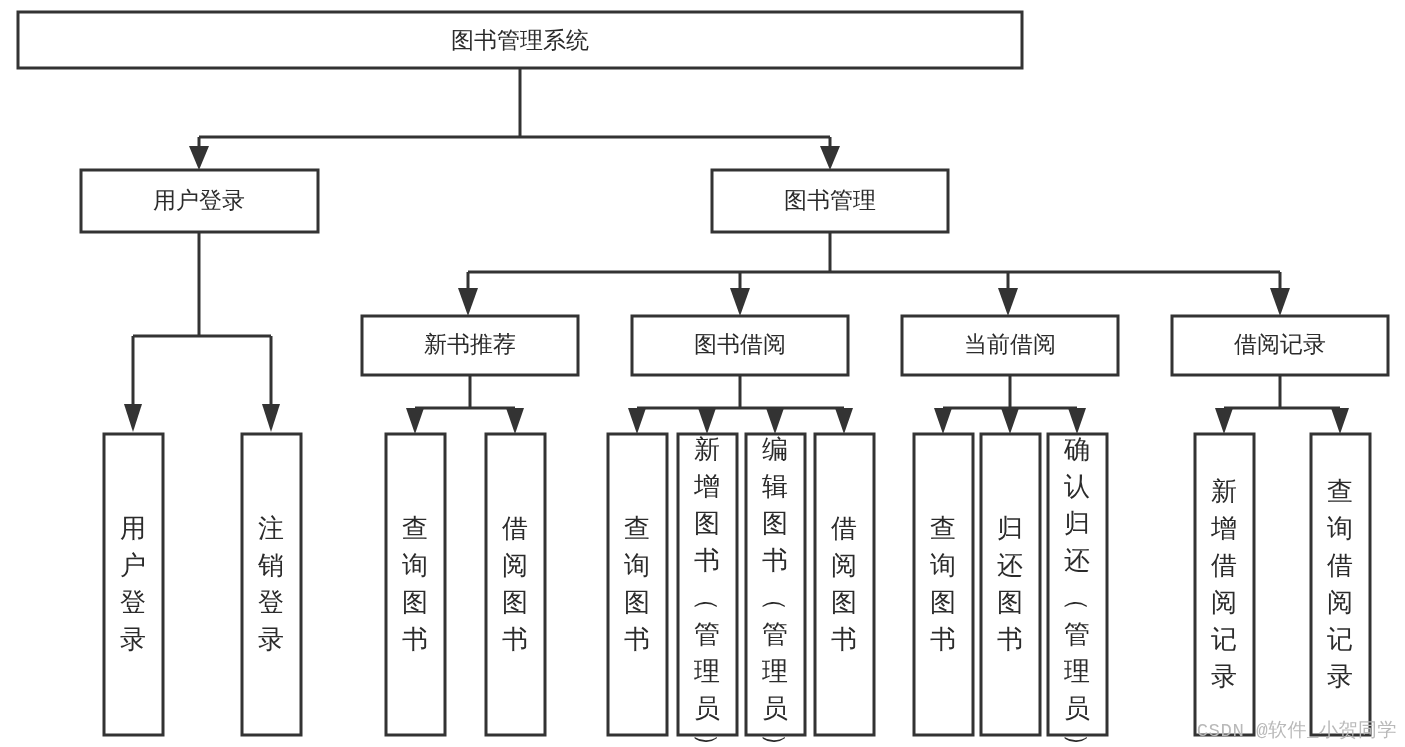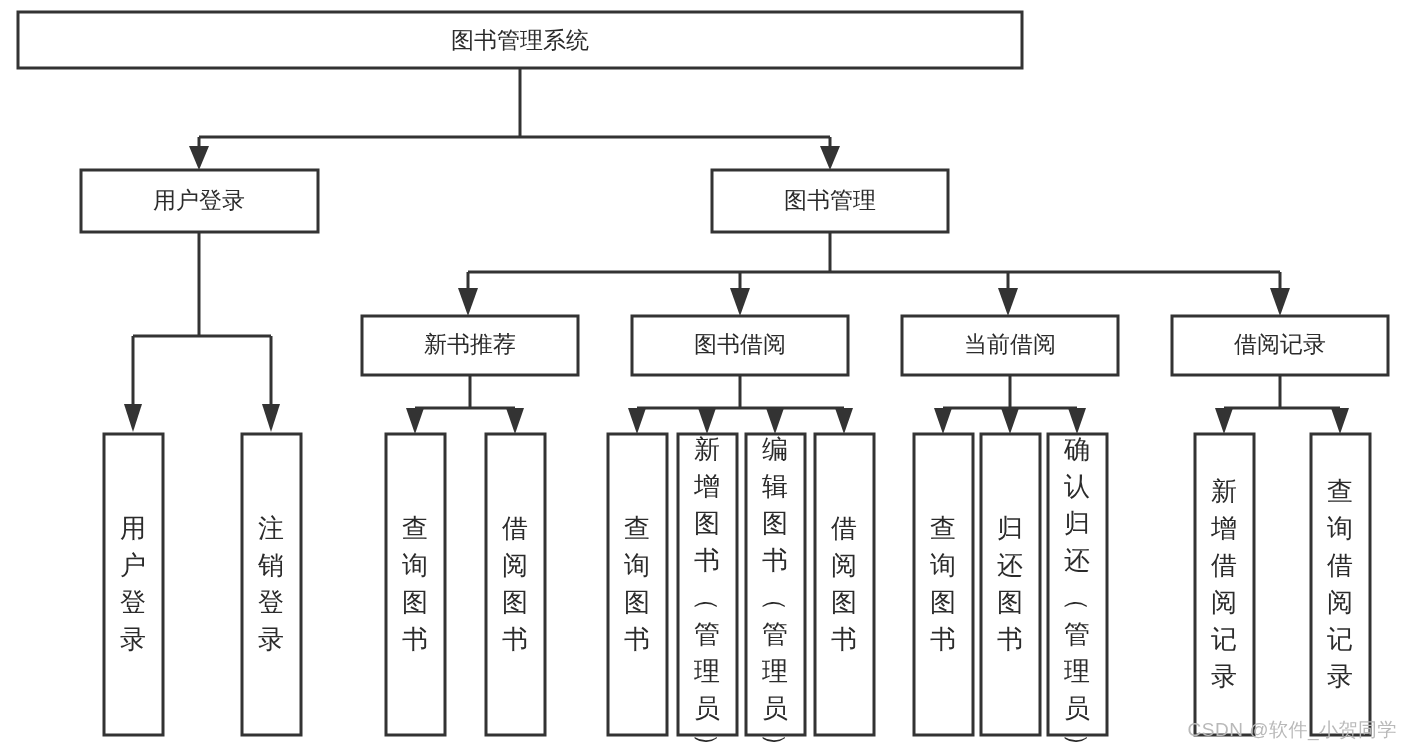--- a/index.html
+++ b/index.html
@@ -45,21 +45,21 @@
   .leaf-label-char {
     font-family: "Liberation Sans", "DejaVu Sans", sans-serif;
     font-size: 26px;
     fill: #2b2b2b;
     text-anchor: middle;
   }
   .watermark {
     position: absolute;
     right: 8px;
     bottom: 4px;
-    font-family: Liberation Sans, sans-serif;
+    font-family: Liberation Mono, monospace;
     font-size: 19px;
     color: #b9b9b9;
     white-space: nowrap;
     letter-spacing: 0.5px;
   }
 </style>
 </head>
 <body>
 
 <svg id="diagram" viewBox="0 0 1405 747" xmlns="http://www.w3.org/2000/svg">

